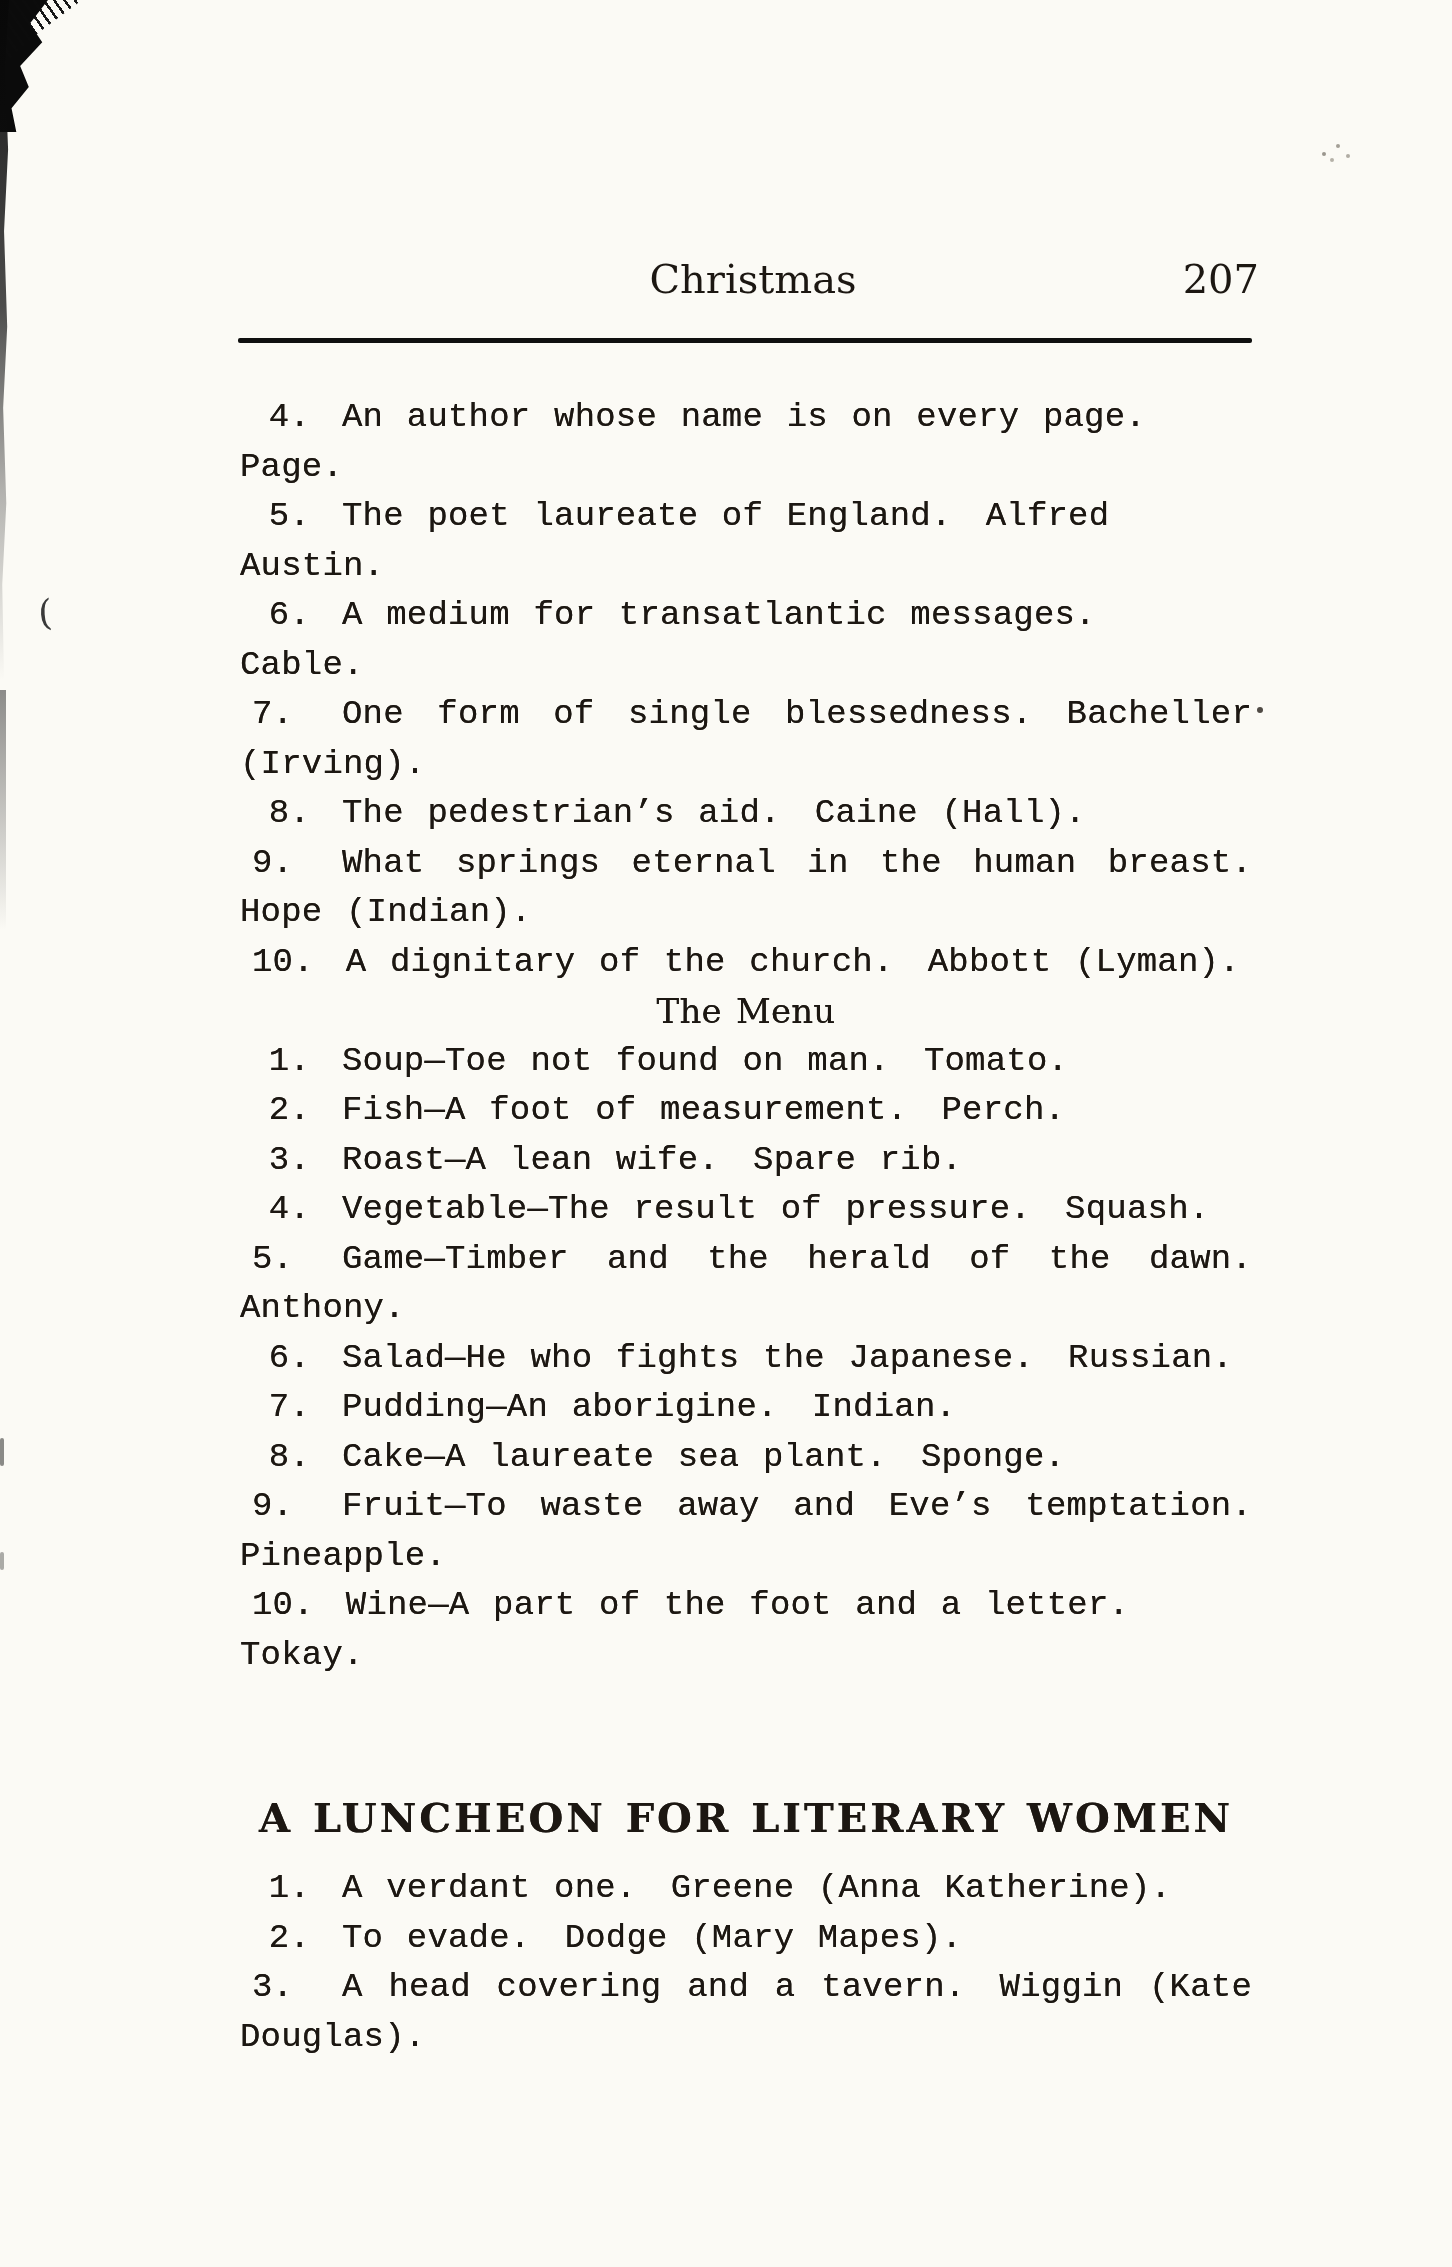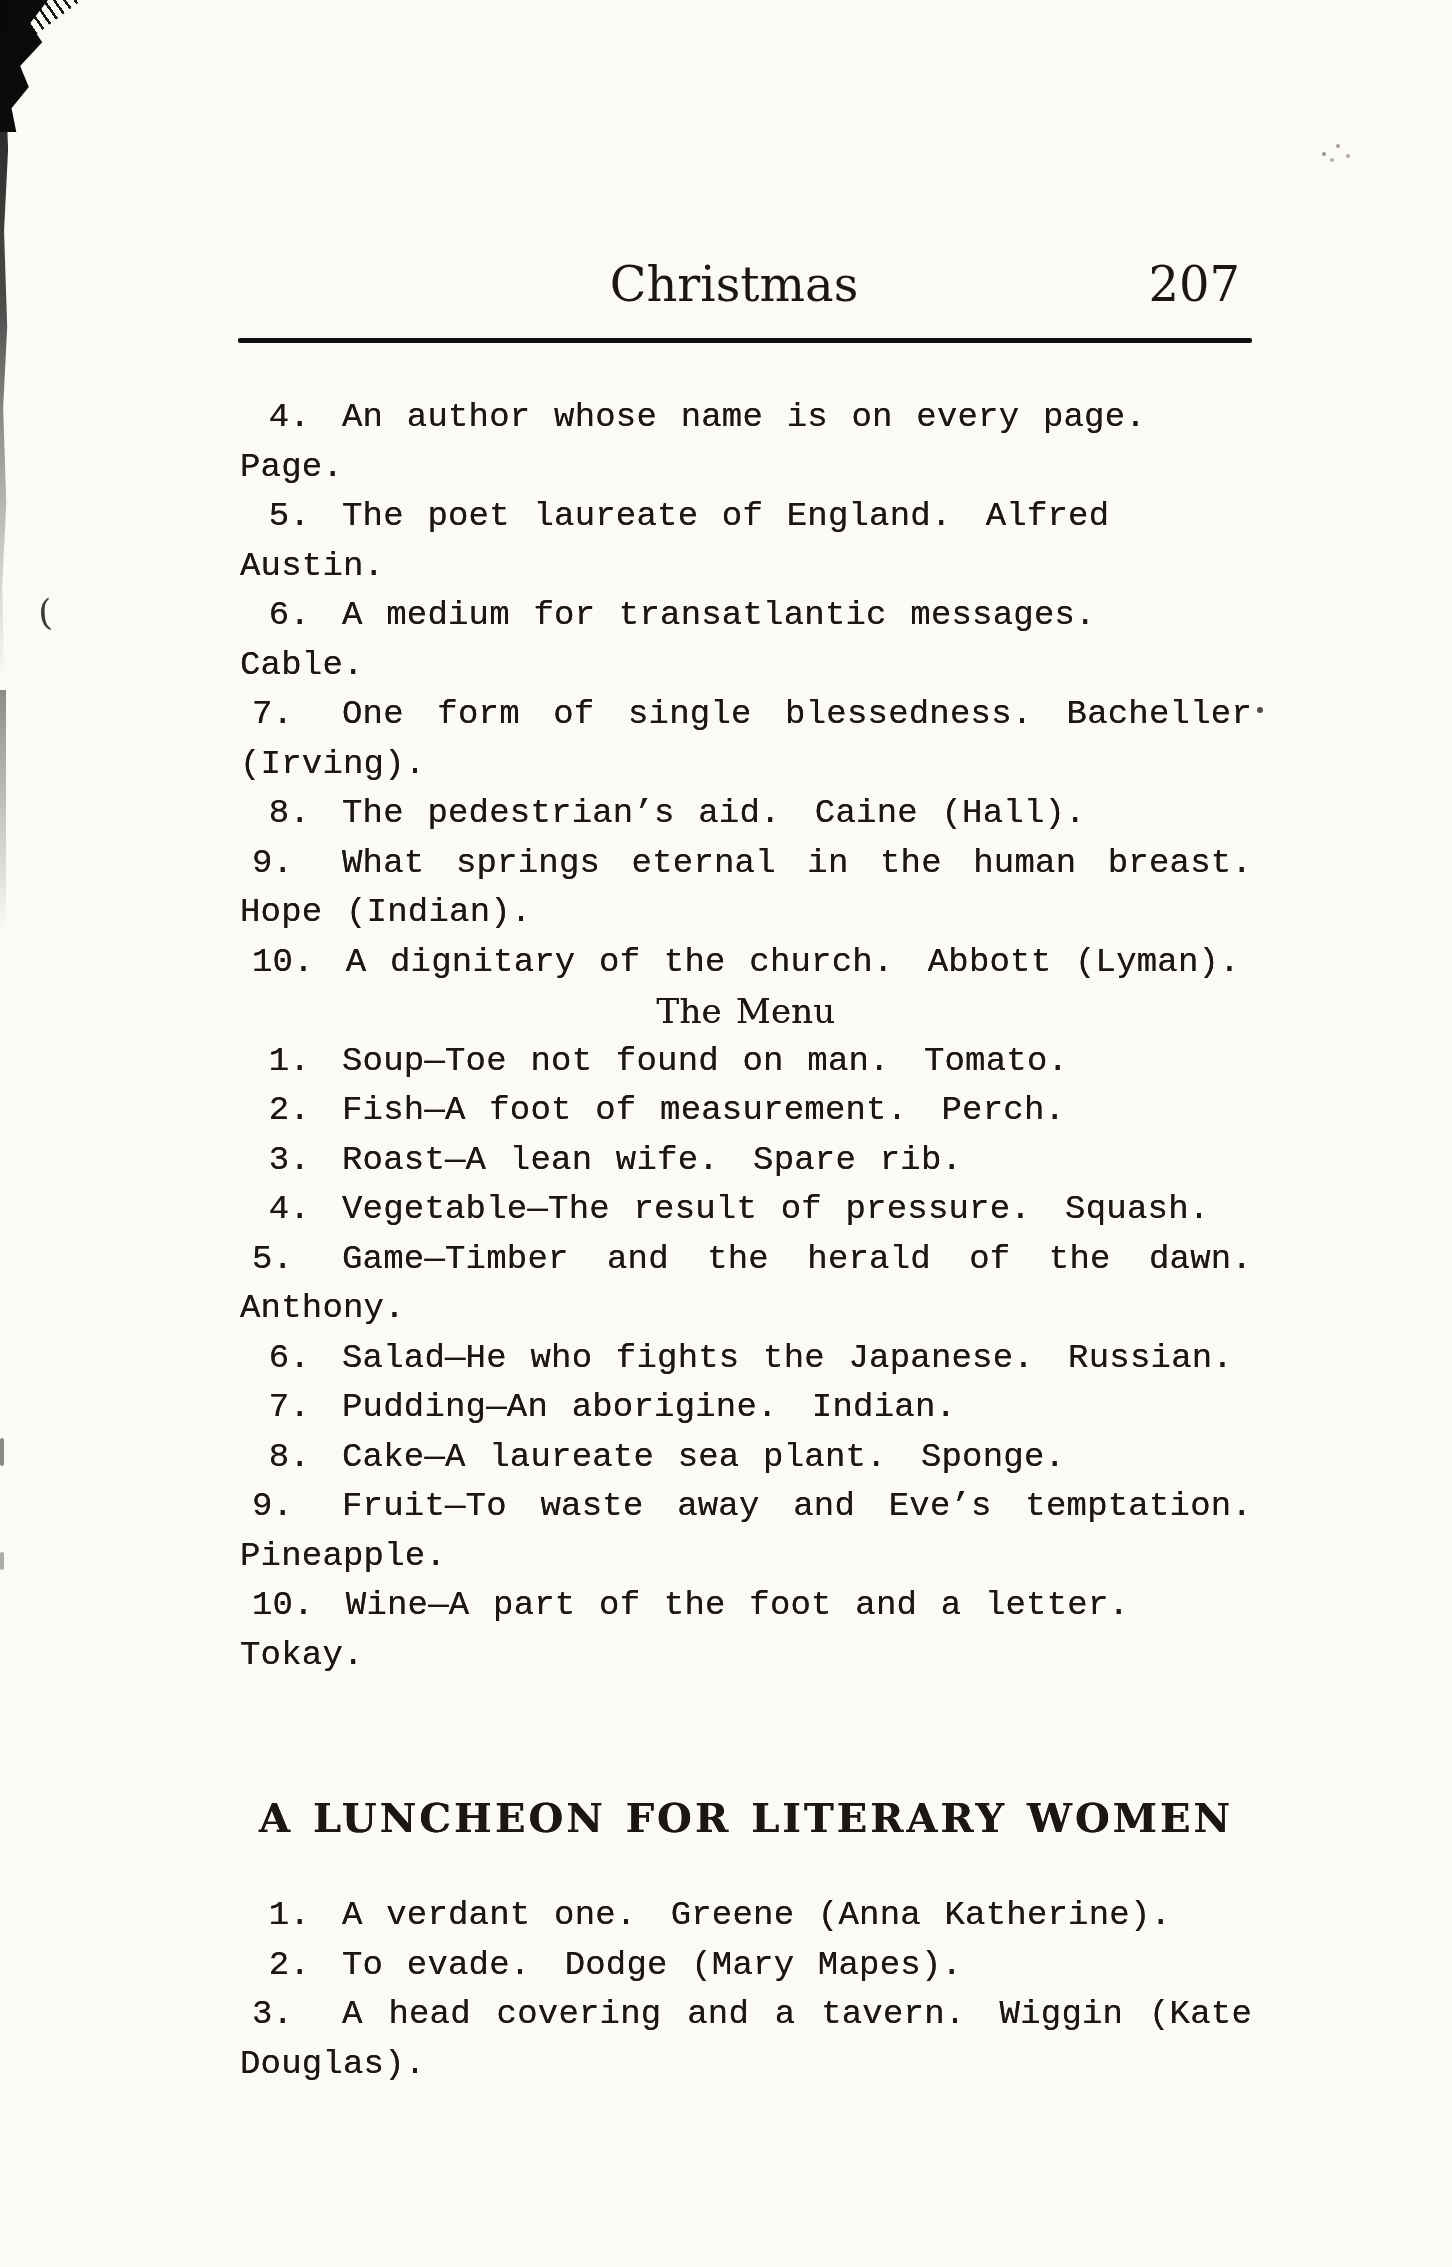--- a/index.html
+++ b/index.html
@@ -7,40 +7,40 @@
   body { background:#e8e6e0; font-family:"DejaVu Serif","Liberation Serif",serif; }
 
   .page {
     position:relative; width:1452px; height:2267px;
     background:var(--paper, #fbfaf5);
     color:var(--ink, #1c1712);
     overflow:hidden;
   }
 
   
-  .header { position:absolute; left:228px; top:256px; width:1012px; height:48px; font-size:48px; }
+  .header { position:absolute; left:247px; top:256px; width:1012px; height:48px; font-size:40px; }
   .running-title { position:absolute; left:0; right:0; text-align:center; }
   .page-number  { position:absolute; right:0; top:0; }
   .rule { position:absolute; left:238px; top:338px; width:1014px; height:5px; background:var(--rule,#0f0f0f); border-radius:2px; }
 
   
   .body {
     position:absolute; left:240px; top:393px; width:1012px;
     font-size:34px; letter-spacing:.2px; word-spacing:3px;
     text-shadow:0 0 .6px rgba(20,15,8,.85);
   }
   .line { line-height:49.5px;font-family:Liberation Mono, monospace; }
   .line.first { text-indent:12px; }
   .num { display:inline-block; min-width:58px; text-align:right; margin-right:32px; text-indent:0; }
   .stretch { text-align:justify; text-align-last:justify; }
   .center-line { line-height:49.5px; text-align:center; font-weight:400; }
   .heading {
     line-height:56px; text-align:center; font-weight:700;
     font-size:40px; letter-spacing:3px;
-    margin-top:110px; margin-bottom:45px;
+    margin-top:110px; margin-bottom:18px;
   }
 
   
   .corner-blob { position:absolute; left:0; top:0; width:48px; height:132px; background:#0b0b0b;
     clip-path:polygon(0 0,100% 0,62% 18%,88% 32%,42% 50%,60% 66%,24% 82%,34% 100%,0 100%); }
   .corner-hatch { position:absolute; left:4px; top:0; width:78px; height:64px;
     background:repeating-linear-gradient(55deg, rgba(12,12,12,.95) 0 2.5px, transparent 2.5px 8.5px);
     clip-path:polygon(0 0,100% 0,40% 55%,0 100%); }
   .edge-strip { position:absolute; left:0; top:0; width:9px; height:680px;
     background:linear-gradient(180deg, rgba(8,8,8,.95), rgba(18,18,18,.75) 45%, rgba(40,40,40,.35) 72%, rgba(60,60,60,0));

